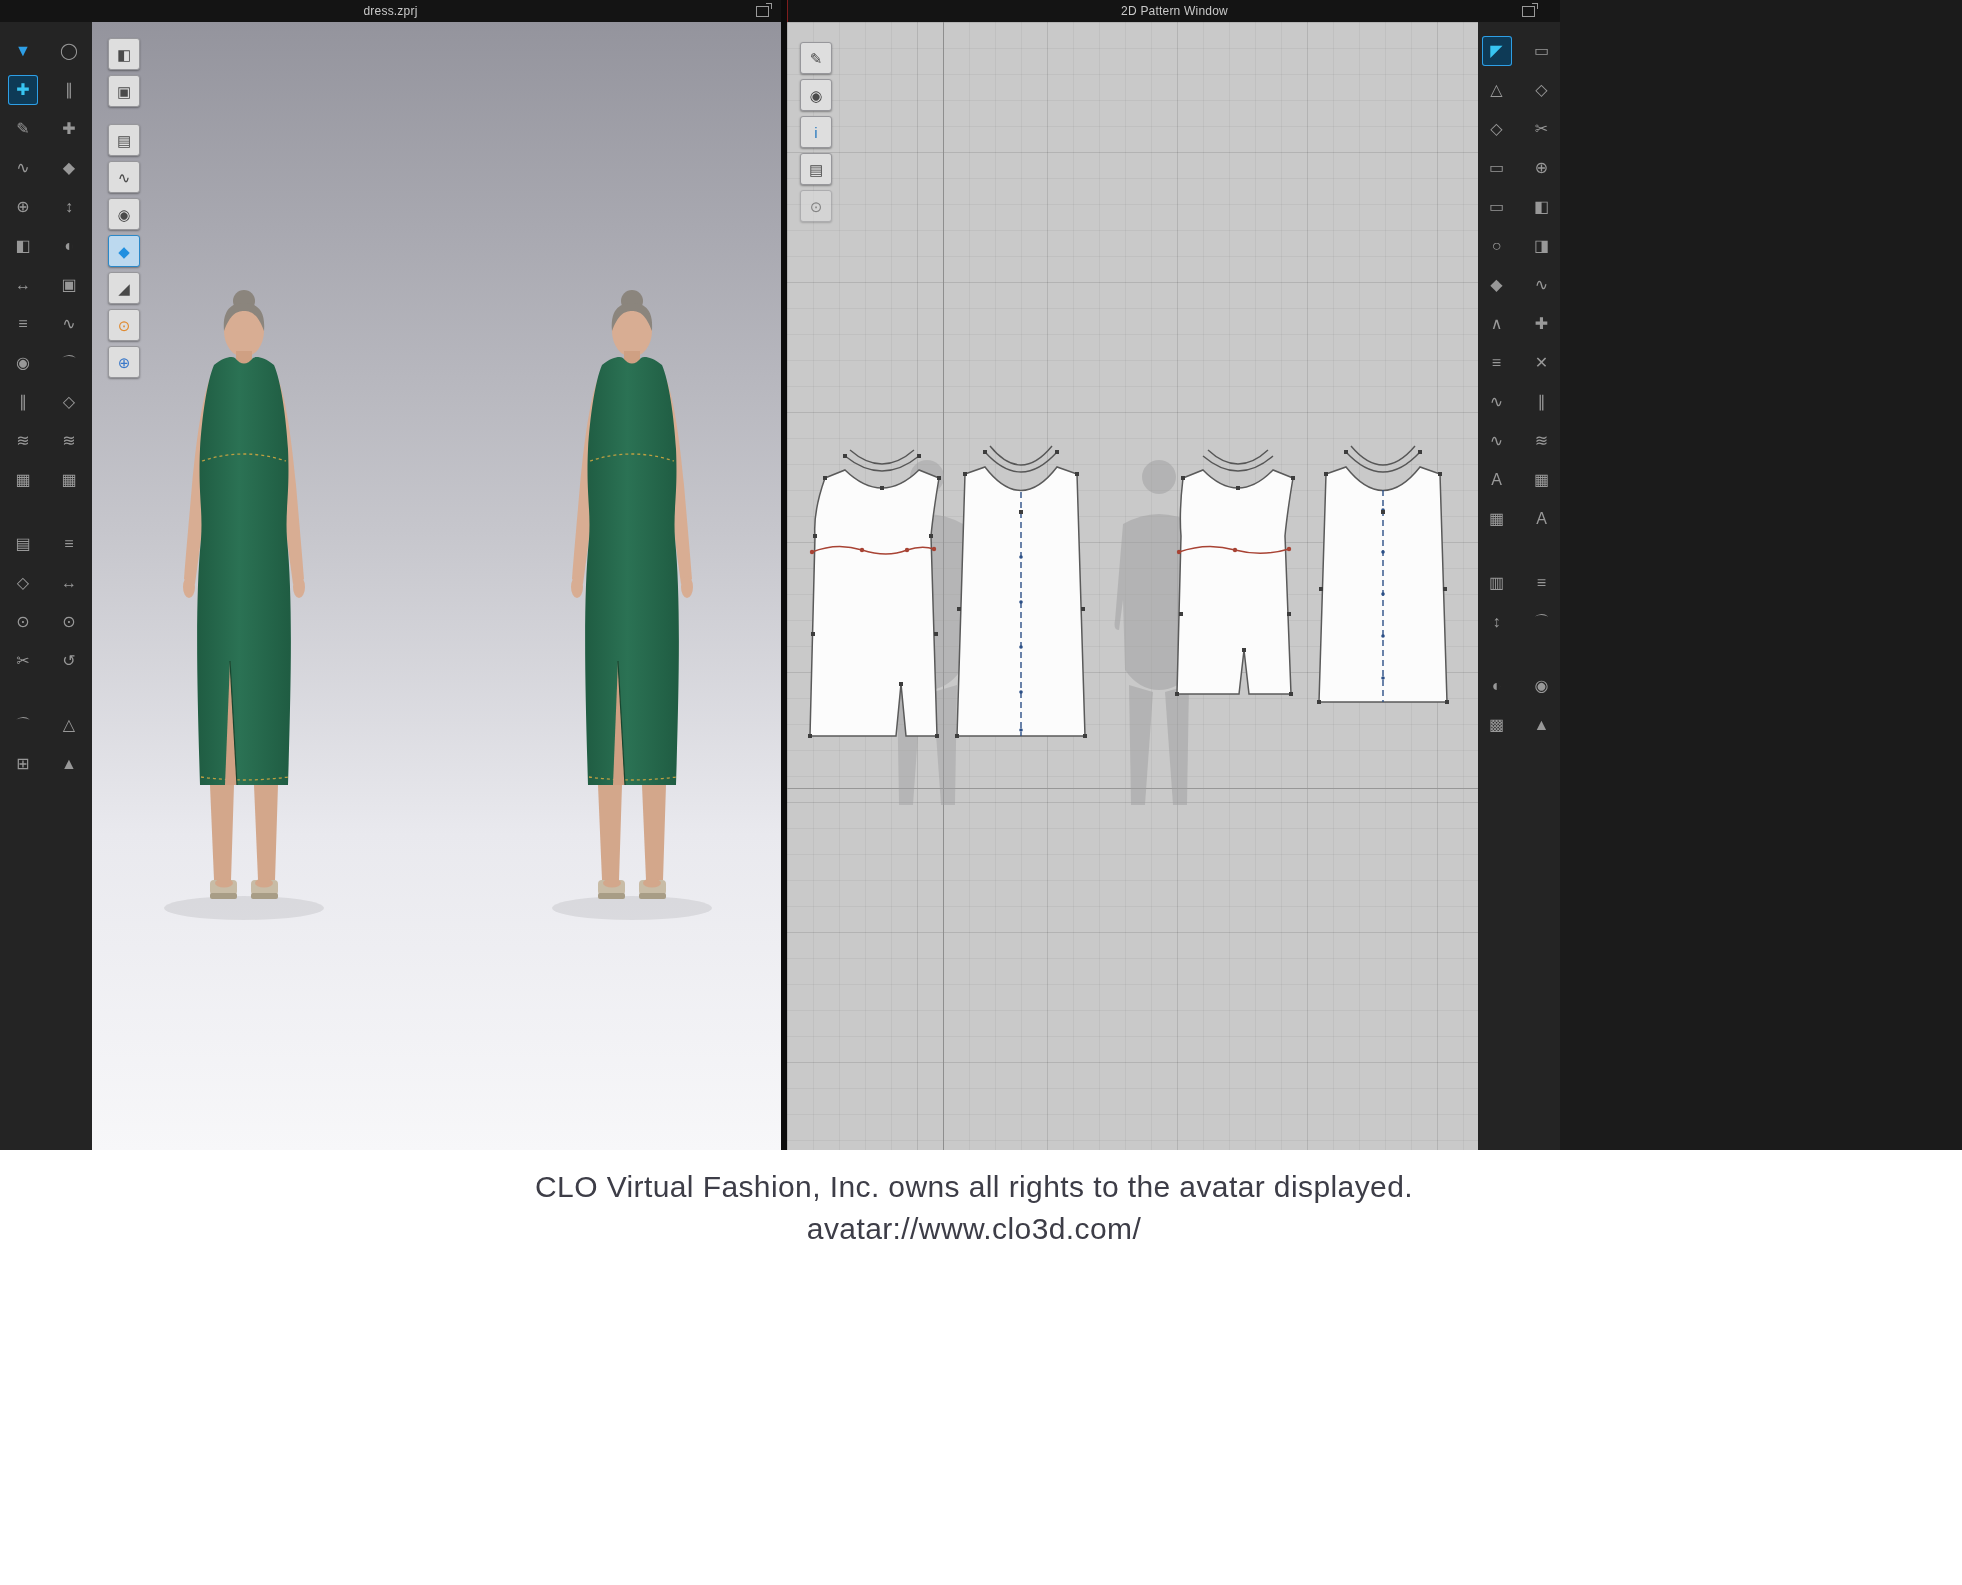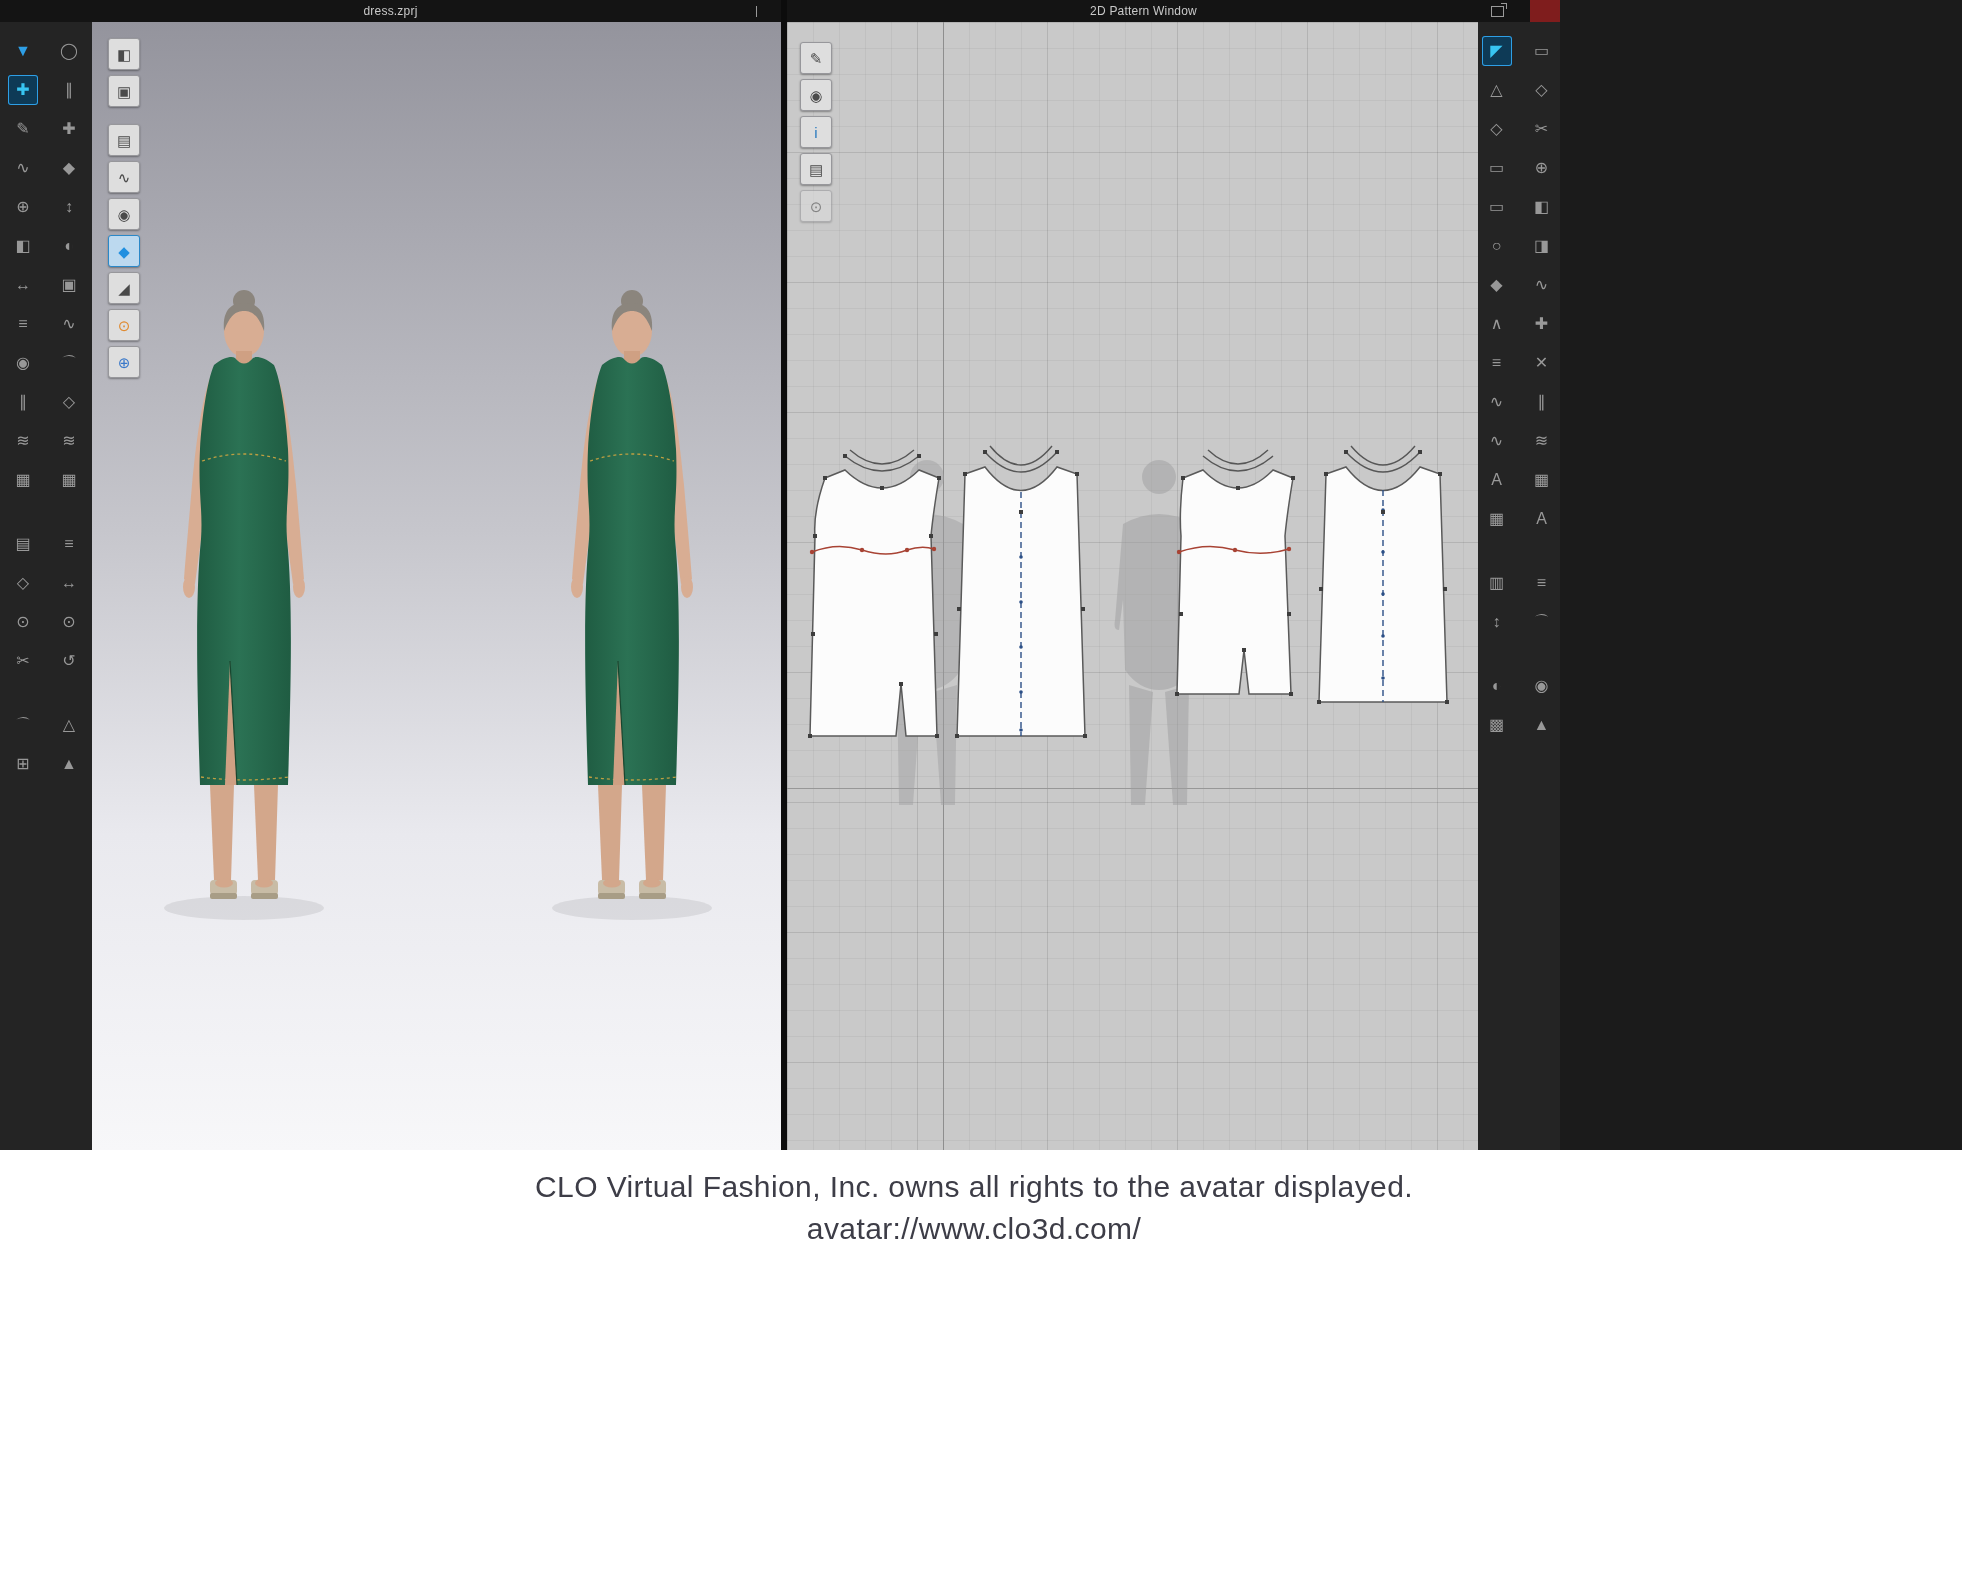--- a/index.html
+++ b/index.html
@@ -5,21 +5,21 @@
   html,body{margin:0;padding:0;background:#ffffff;}
   body{font-family:"Liberation Sans", sans-serif; width:1962px; height:1585px; overflow:hidden;}
   .stage{position:relative;width:1962px;height:1585px;background:#ffffff;}
 
   
   .app{position:absolute;left:0;top:0;width:1962px;height:1150px;background:#7f1d1d;}
 
   .titlebar{position:absolute;top:0;height:22px;background:#141414;display:flex;align-items:center;justify-content:center;}
   .titlebar .title{color:#c9c9c9;font-size:12px;letter-spacing:.2px;}
   .tb-left{left:0;width:781px;}
-  .tb-right{left:757px;width:773px;}
+  .tb-right{left:788px;width:773px;}
   .win-divider{position:absolute;left:781px;top:0;width:6px;height:1150px;background:#0c0c0c;}
   .far-right{position:absolute;left:1560px;top:0;width:402px;height:1150px;background:#1b1b1b;}
 
   .popup{position:absolute;top:6px;width:11px;height:9px;border:1px solid #9a9a9a;cursor:pointer;}
   .popup::after{content:"";position:absolute;right:-4px;top:-4px;width:5px;height:5px;border-top:1px solid #9a9a9a;border-right:1px solid #9a9a9a;}
   .tb-left .popup{right:12px;}
   .tb-right .popup{right:26px;}
 
   
   .side-toolbar{position:absolute;top:22px;height:1128px;background:#242424;display:flex;justify-content:center;gap:8px;}

